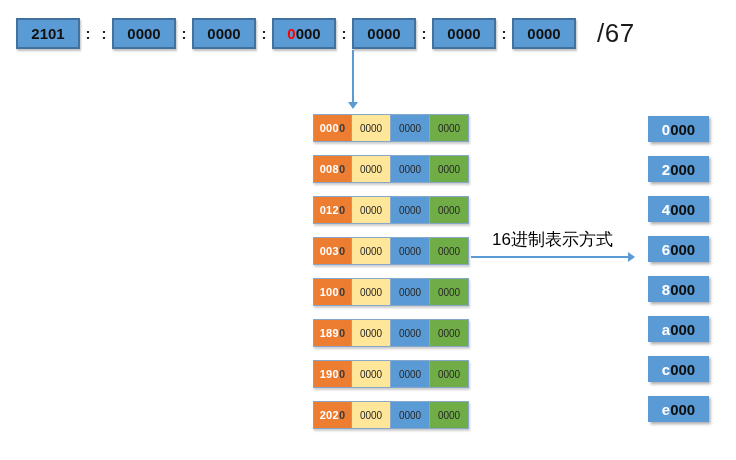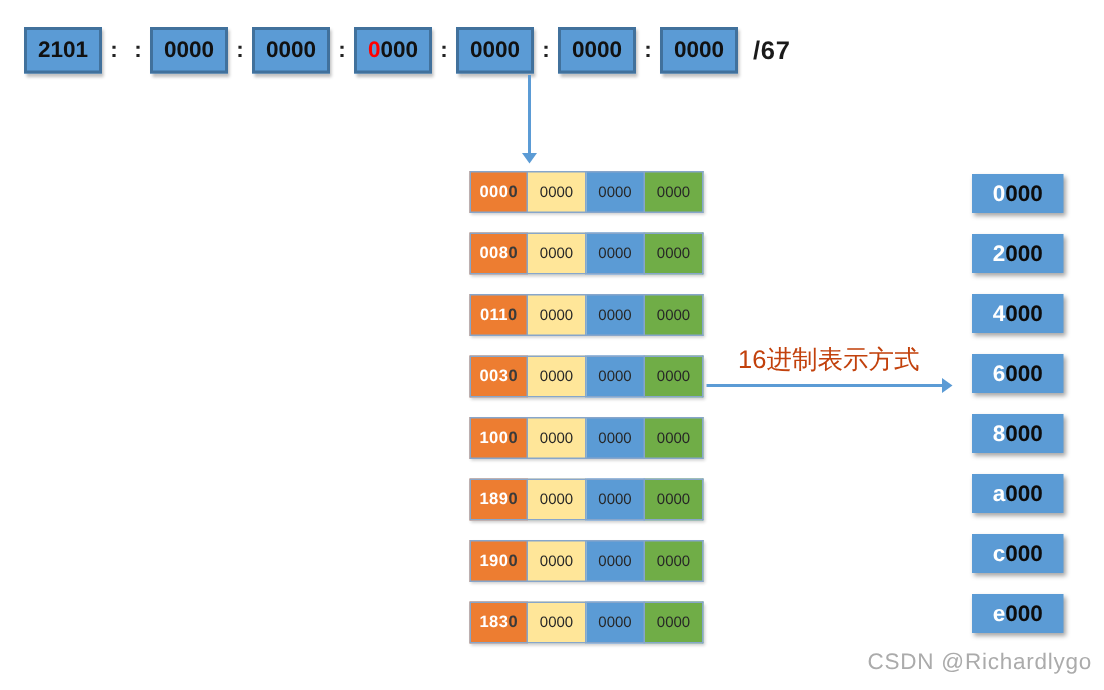--- a/index.html
+++ b/index.html
@@ -8,32 +8,32 @@
     position:relative; width:736px; height:460px; background:#ffffff;
     font-family:"Liberation Sans", sans-serif; overflow:hidden;
   }
 
   
   .addr-row {
     position:absolute; left:16px; top:18px;
     display:flex; align-items:center;
   }
   .addr-box {
-    width:52px; height:31px; background:#5B9BD5;
+    width:64px; height:31px; background:#5B9BD5;
     border:2px solid #41719C;
     display:flex; align-items:center; justify-content:center;
     font-size:15px; font-weight:bold; color:#111;
     box-shadow:1px 2px 2px rgba(0,0,0,0.25);
   }
   .addr-box .hl { color:#FF0000; }
   .colon {
     width:16px; text-align:center; font-size:15px; font-weight:bold; color:#222;
   }
   .prefix-len {
-    font-size:17px; font-weight:700; color:#1a1a1a; margin-left:10px;
+    font-size:26px; font-weight:400; color:#1a1a1a; margin-left:21px;
     letter-spacing:0.5px;
   }
 
   
   .v-arrow { position:absolute; left:348px; top:50px; width:10px; }
   .v-arrow .line { width:2px; height:52px; background:#5B9BD5; margin:0 auto; }
   .v-arrow .head {
     width:0; height:0; margin:0 auto;
     border-left:5px solid transparent; border-right:5px solid transparent;
     border-top:7px solid #5B9BD5;
@@ -55,21 +55,21 @@
   .cell.c-orange { background:#ED7D31; font-size:11px; font-weight:bold; letter-spacing:0.3px; }
   .cell.c-orange .wb { color:#ffffff; }
   .cell.c-orange .db { color:#3a3a3a; }
   .cell.c-yellow { background:#FFE699; }
   .cell.c-blue   { background:#5B9BD5; }
   .cell.c-green  { background:#70AD47; }
 
   
   .h-label {
     position:absolute; left:471px; top:228px; width:163px;
-    text-align:center; font-size:17px; color:#c2410c; white-space:nowrap;
+    text-align:center; font-size:17px; color:#000000; white-space:nowrap;
   }
   .h-arrow {
     position:absolute; left:471px; top:252px; width:164px; height:10px;
     display:flex; align-items:center;
   }
   .h-arrow .line { flex:1; height:2px; background:#5B9BD5; }
   .h-arrow .head {
     width:0; height:0;
     border-top:5px solid transparent; border-bottom:5px solid transparent;
     border-left:7px solid #5B9BD5;
@@ -157,21 +157,21 @@
       <div class="cell c-orange">
           <span class="wb">008</span>
           <span class="db">0</span>
         </div>
       <div class="cell c-yellow">0000</div>
       <div class="cell c-blue">0000</div>
       <div class="cell c-green">0000</div>
     </div>
     <div class="bin-row">
       <div class="cell c-orange">
-          <span class="wb">011</span>
+          <span class="wb">012</span>
           <span class="db">0</span>
         </div>
       <div class="cell c-yellow">0000</div>
       <div class="cell c-blue">0000</div>
       <div class="cell c-green">0000</div>
     </div>
     <div class="bin-row">
       <div class="cell c-orange">
           <span class="wb">003</span>
           <span class="db">0</span>
@@ -202,21 +202,21 @@
       <div class="cell c-orange">
           <span class="wb">190</span>
           <span class="db">0</span>
         </div>
       <div class="cell c-yellow">0000</div>
       <div class="cell c-blue">0000</div>
       <div class="cell c-green">0000</div>
     </div>
     <div class="bin-row">
       <div class="cell c-orange">
-          <span class="wb">183</span>
+          <span class="wb">202</span>
           <span class="db">0</span>
         </div>
       <div class="cell c-yellow">0000</div>
       <div class="cell c-blue">0000</div>
       <div class="cell c-green">0000</div>
     </div>
   </div>
 
   <div class="h-label">16进制表示方式</div>
   <div class="h-arrow">
@@ -252,15 +252,14 @@
     <div class="hex-box">
         <span class="wb">c</span>
         <span>000</span>
       </div>
     <div class="hex-box">
         <span class="wb">e</span>
         <span>000</span>
       </div>
   </div>
 
-  <div class="watermark">CSDN @Richardlygo</div>
 
 </div>
 
 </body></html>

